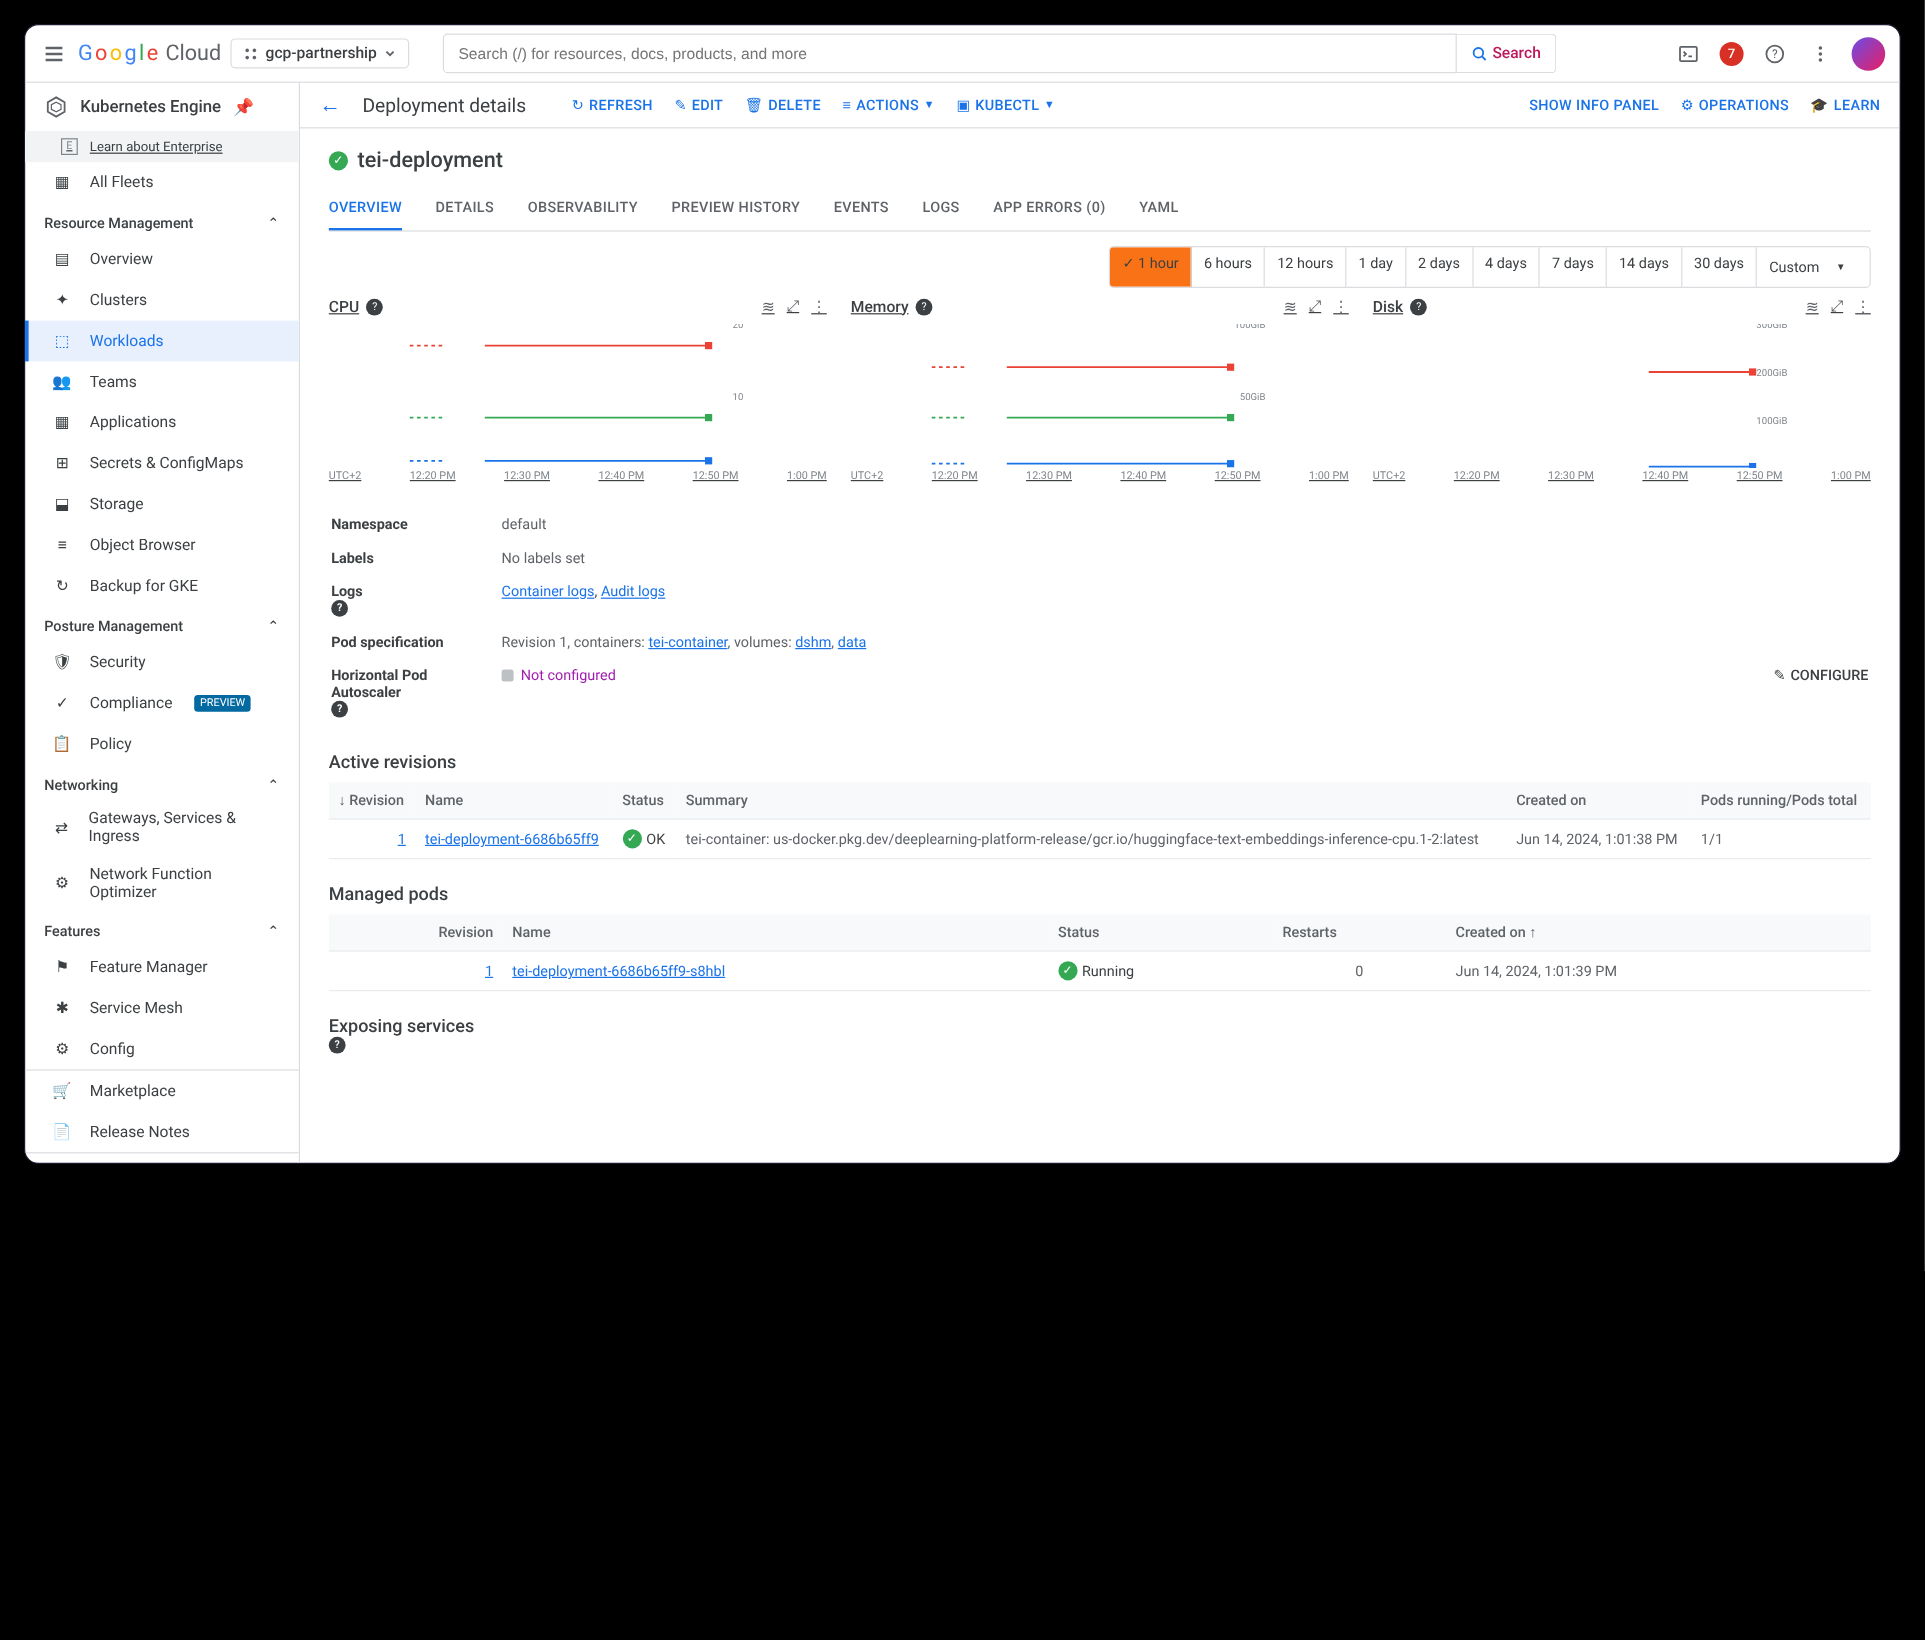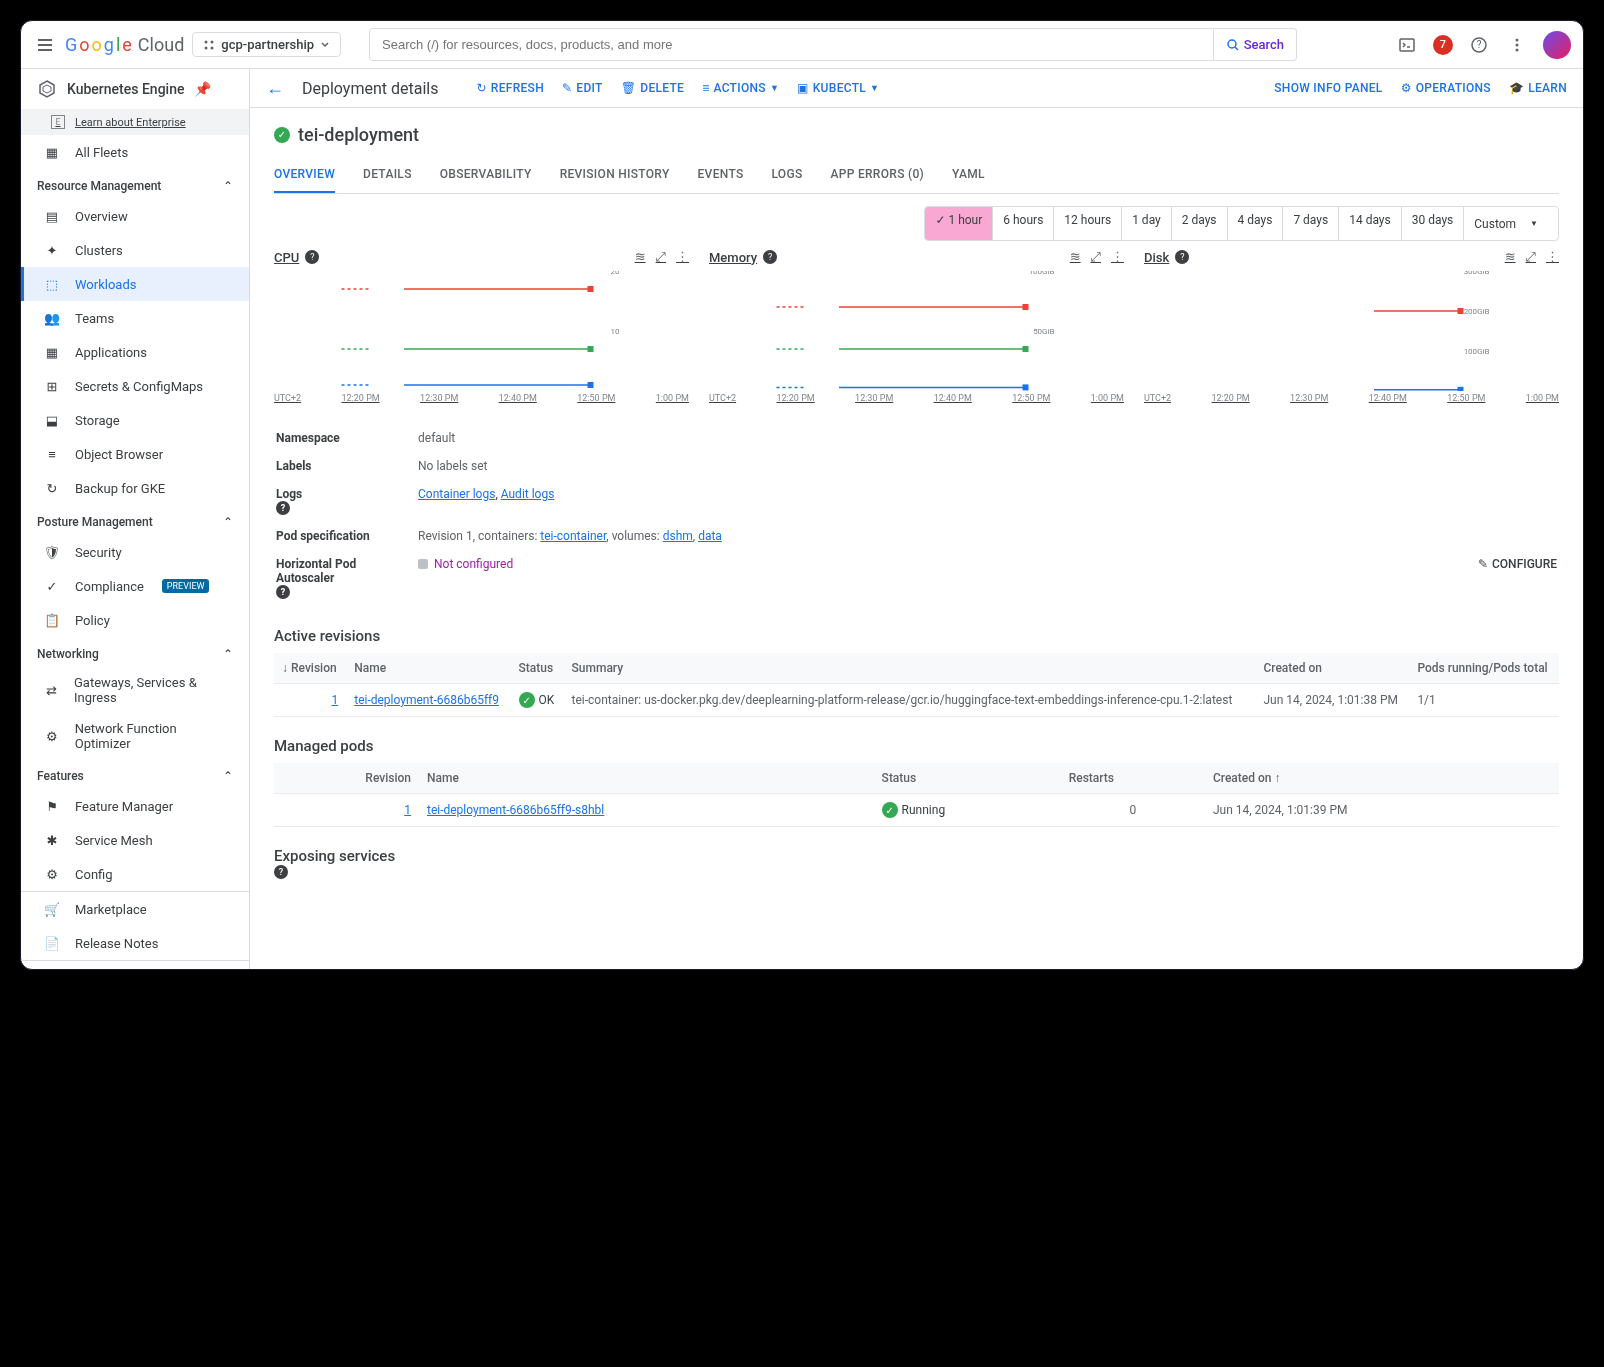--- a/index.html
+++ b/index.html
@@ -6,21 +6,21 @@
 body { font-family: 'Google Sans', Roboto, Arial, sans-serif; font-size: 13px; color: #3c4043; background: #000; }
 .frame { background: #fff; margin: 20px; border-radius: 12px; overflow: hidden; border: 1px solid #1a1a2e; }
 .topbar { display: flex; align-items: center; height: 48px; padding: 0 12px; border-bottom: 1px solid #dadce0; gap: 8px; }
 .hamburger { width: 24px; height: 24px; display: flex; align-items: center; justify-content: center; cursor: pointer; color: #5f6368; }
 .logo { display: flex; align-items: center; gap: 2px; font-size: 18px; font-weight: 400; }
 .logo .g1 { color: #4285f4; } .logo .g2 { color: #ea4335; } .logo .g3 { color: #fbbc04; } .logo .g4 { color: #4285f4; } .logo .g5 { color: #34a853; } .logo .g6 { color: #ea4335; }
 .logo .cloud { color: #5f6368; margin-left: 4px; }
 .project-picker { display: flex; align-items: center; gap: 6px; border: 1px solid #dadce0; border-radius: 4px; padding: 4px 10px; font-size: 13px; font-weight: 500; cursor: pointer; }
 .search-wrap { flex: 1; display: flex; margin: 0 90px 0 20px; }
 .search-box { flex: 1; border: 1px solid #dadce0; border-radius: 4px 0 0 4px; padding: 8px 12px; font-size: 13px; color: #5f6368; }
-.search-btn { display: flex; align-items: center; gap: 4px; border: 1px solid #dadce0; border-left: none; border-radius: 0 4px 4px 0; padding: 0 12px; color: #6d28d9; font-weight: 500; cursor: pointer; }
+.search-btn { display: flex; align-items: center; gap: 4px; border: 1px solid #dadce0; border-left: none; border-radius: 0 4px 4px 0; padding: 0 12px; color: #be185d; font-weight: 500; cursor: pointer; }
 .top-icons { display: flex; align-items: center; gap: 14px; }
 .tcicon { width: 24px; height: 24px; display: flex; align-items: center; justify-content: center; color: #5f6368; cursor: pointer; }
 .badge7 { width: 20px; height: 20px; border-radius: 50%; background: #d93025; color: #fff; display: flex; align-items: center; justify-content: center; font-size: 11px; font-weight: 500; }
 .avatar { width: 28px; height: 28px; border-radius: 50%; background: linear-gradient(135deg,#6b4ce6,#e91e63); }
 .main { display: flex; height: 900px; }
 .sidebar { width: 229px; border-right: 1px solid #dadce0; overflow-y: auto; display: flex; flex-direction: column; }
 .sb-head { display: flex; align-items: center; gap: 10px; padding: 10px 16px; font-weight: 500; font-size: 14px; }
 .sb-head .hex { width: 20px; height: 20px; color: #5f6368; }
 .pin { color: #1a73e8; font-size: 14px; }
 .sb-banner { background: #f1f3f4; padding: 6px 16px 6px 30px; font-size: 11px; text-decoration: underline; color: #3c4043; display:flex; align-items:center; gap:10px; }
@@ -42,21 +42,21 @@
 .body-pad { padding: 16px 24px; }
 .dep-title { display: flex; align-items: center; gap: 8px; font-size: 18px; font-weight: 500; margin-bottom: 12px; }
 .ok-circle { width: 16px; height: 16px; border-radius: 50%; background: #34a853; color: #fff; display: flex; align-items: center; justify-content: center; font-size: 10px; }
 .tabs { display: flex; gap: 28px; border-bottom: 1px solid #dadce0; margin-bottom: 12px; }
 .tab { padding: 10px 0; font-size: 12px; font-weight: 500; color: #5f6368; cursor: pointer; letter-spacing: 0.3px; }
 .tab.active { color: #1a73e8; border-bottom: 2px solid #1a73e8; }
 .time-picker { display: flex; justify-content: flex-end; margin-bottom: 8px; }
 .time-picker .tp { display: flex; border: 1px solid #dadce0; border-radius: 4px; overflow: hidden; }
 .tp span { padding: 6px 10px; font-size: 12px; cursor: pointer; border-right: 1px solid #dadce0; }
 .tp span:last-child { border-right: none; display:flex;align-items:center;gap:4px; }
-.tp span.sel { background: #f9a8d4; }
+.tp span.sel { background: #f97316; }
 .tp span.sel::before { content: '✓ '; }
 .charts { display: flex; gap: 20px; margin-bottom: 20px; }
 .chart { flex: 1; text-decoration: underline; }
 .chart-head { display: flex; align-items: center; gap: 6px; margin-bottom: 6px; }
 .chart-title { font-size: 13px; font-weight: 500; }
 .help { width: 14px; height: 14px; border-radius: 50%; background: #3c4043; color: #fff; font-size: 9px; display: flex; align-items: center; justify-content: center; }
 .chart-tools { margin-left: auto; display: flex; gap: 10px; color: #5f6368; }
 .chart-area { position: relative; height: 120px; border-left: none; }
 .chart-svg { width: 100%; height: 100%; }
 .x-labels { display: flex; justify-content: space-between; font-size: 9px; color: #80868b; margin-top: 2px; }
@@ -279,21 +279,21 @@
 <div class="body-pad">
 <div class="dep-title">
   <span class="ok-circle">✓</span>
   <span>tei-deployment</span>
 </div>
 
 <div class="tabs" id="tabs-container">
             <span class="tab active">OVERVIEW</span>
             <span class="tab">DETAILS</span>
             <span class="tab">OBSERVABILITY</span>
-            <span class="tab">REVISION HISTORY</span>
+            <span class="tab">PREVIEW HISTORY</span>
             <span class="tab">EVENTS</span>
             <span class="tab">LOGS</span>
             <span class="tab">APP ERRORS (0)</span>
             <span class="tab">YAML</span>
           </div>
 
 <div class="time-picker">
             <div class="tp" id="time-picker">
               <span class="sel">1 hour</span>
               <span>6 hours</span>

